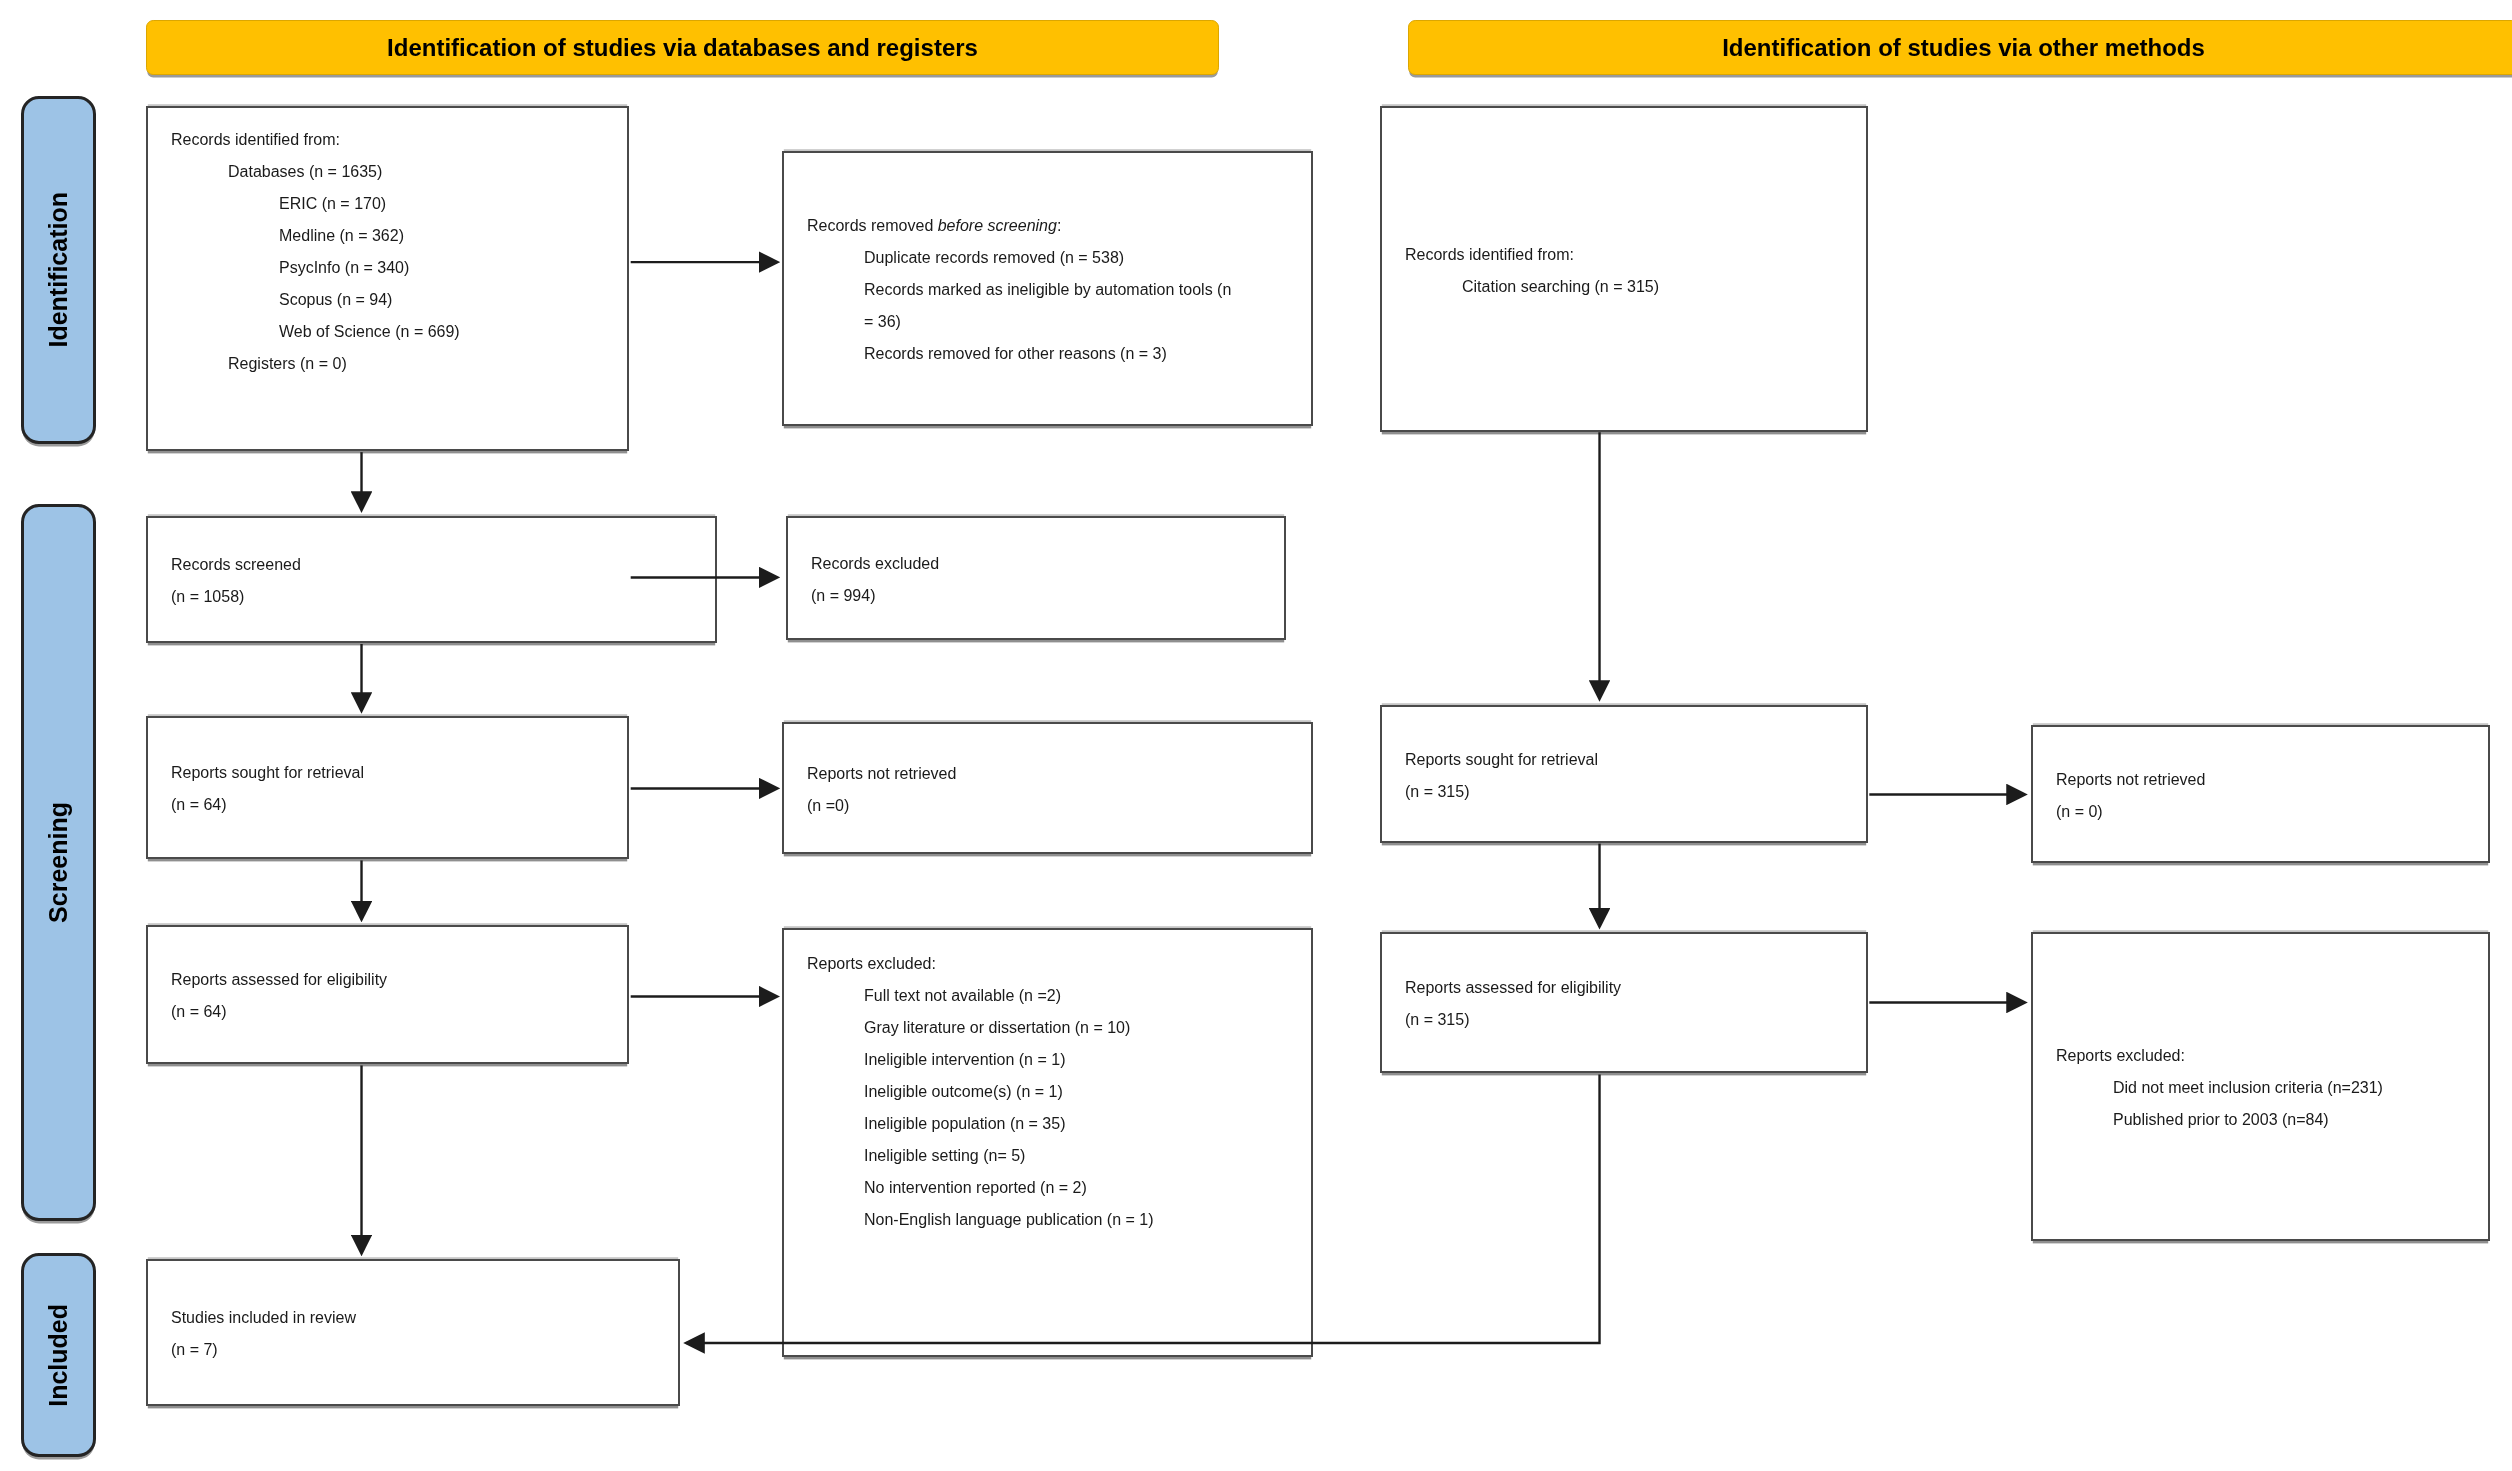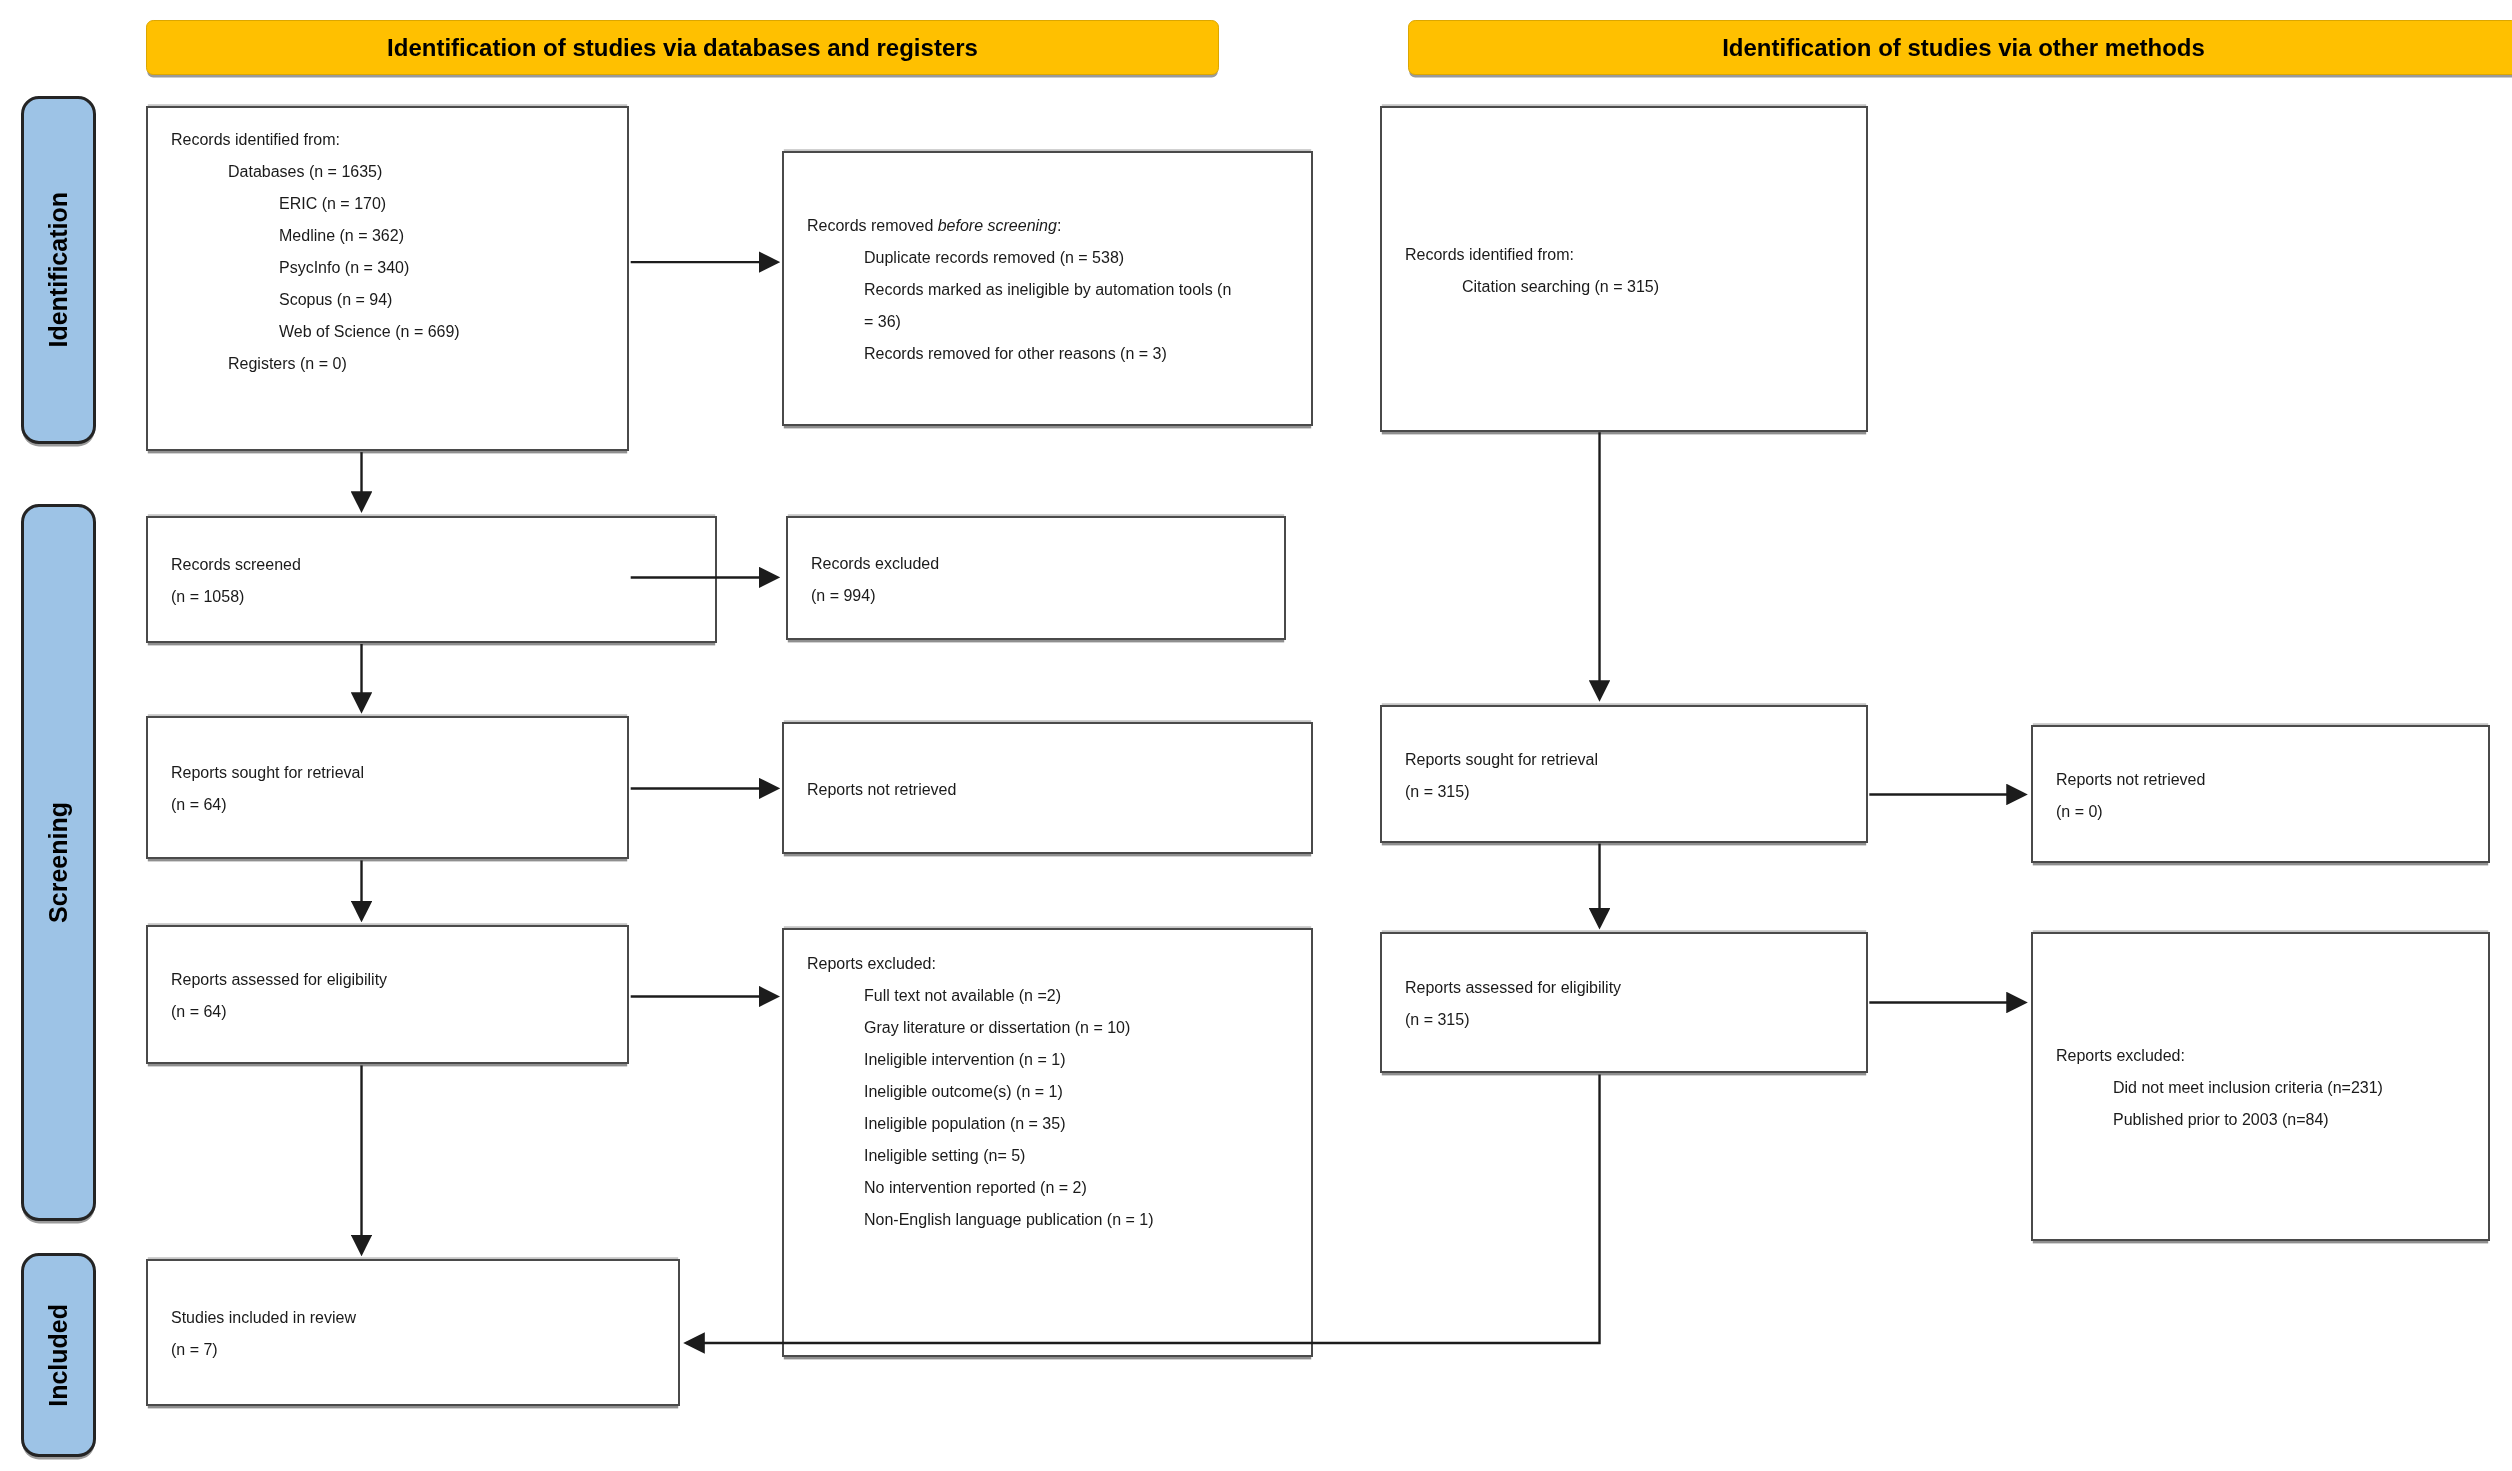--- a/index.html
+++ b/index.html
@@ -94,20 +94,21 @@
     <div class="ln">Records excluded</div>
     <div class="ln">(n = 994)</div>
   </div>
 
   <div class="box vcenter" id="a3" style="left:146px;top:716px;width:483px;height:143px;">
     <div class="ln">Reports sought for retrieval</div>
     <div class="ln">(n = 64)</div>
   </div>
   <div class="box vcenter" id="b3" style="left:782px;top:722px;width:531px;height:132px;">
     <div class="ln">Reports not retrieved</div>
+    <div class="ln">(n =0)</div>
   </div>
   <div class="box vcenter" id="c3" style="left:1380px;top:705px;width:488px;height:138px;">
     <div class="ln">Reports sought for retrieval</div>
     <div class="ln">(n = 315)</div>
   </div>
   <div class="box vcenter" id="d3" style="left:2031px;top:725px;width:459px;height:138px;">
     <div class="ln">Reports not retrieved</div>
     <div class="ln">(n = 0)</div>
   </div>
 

